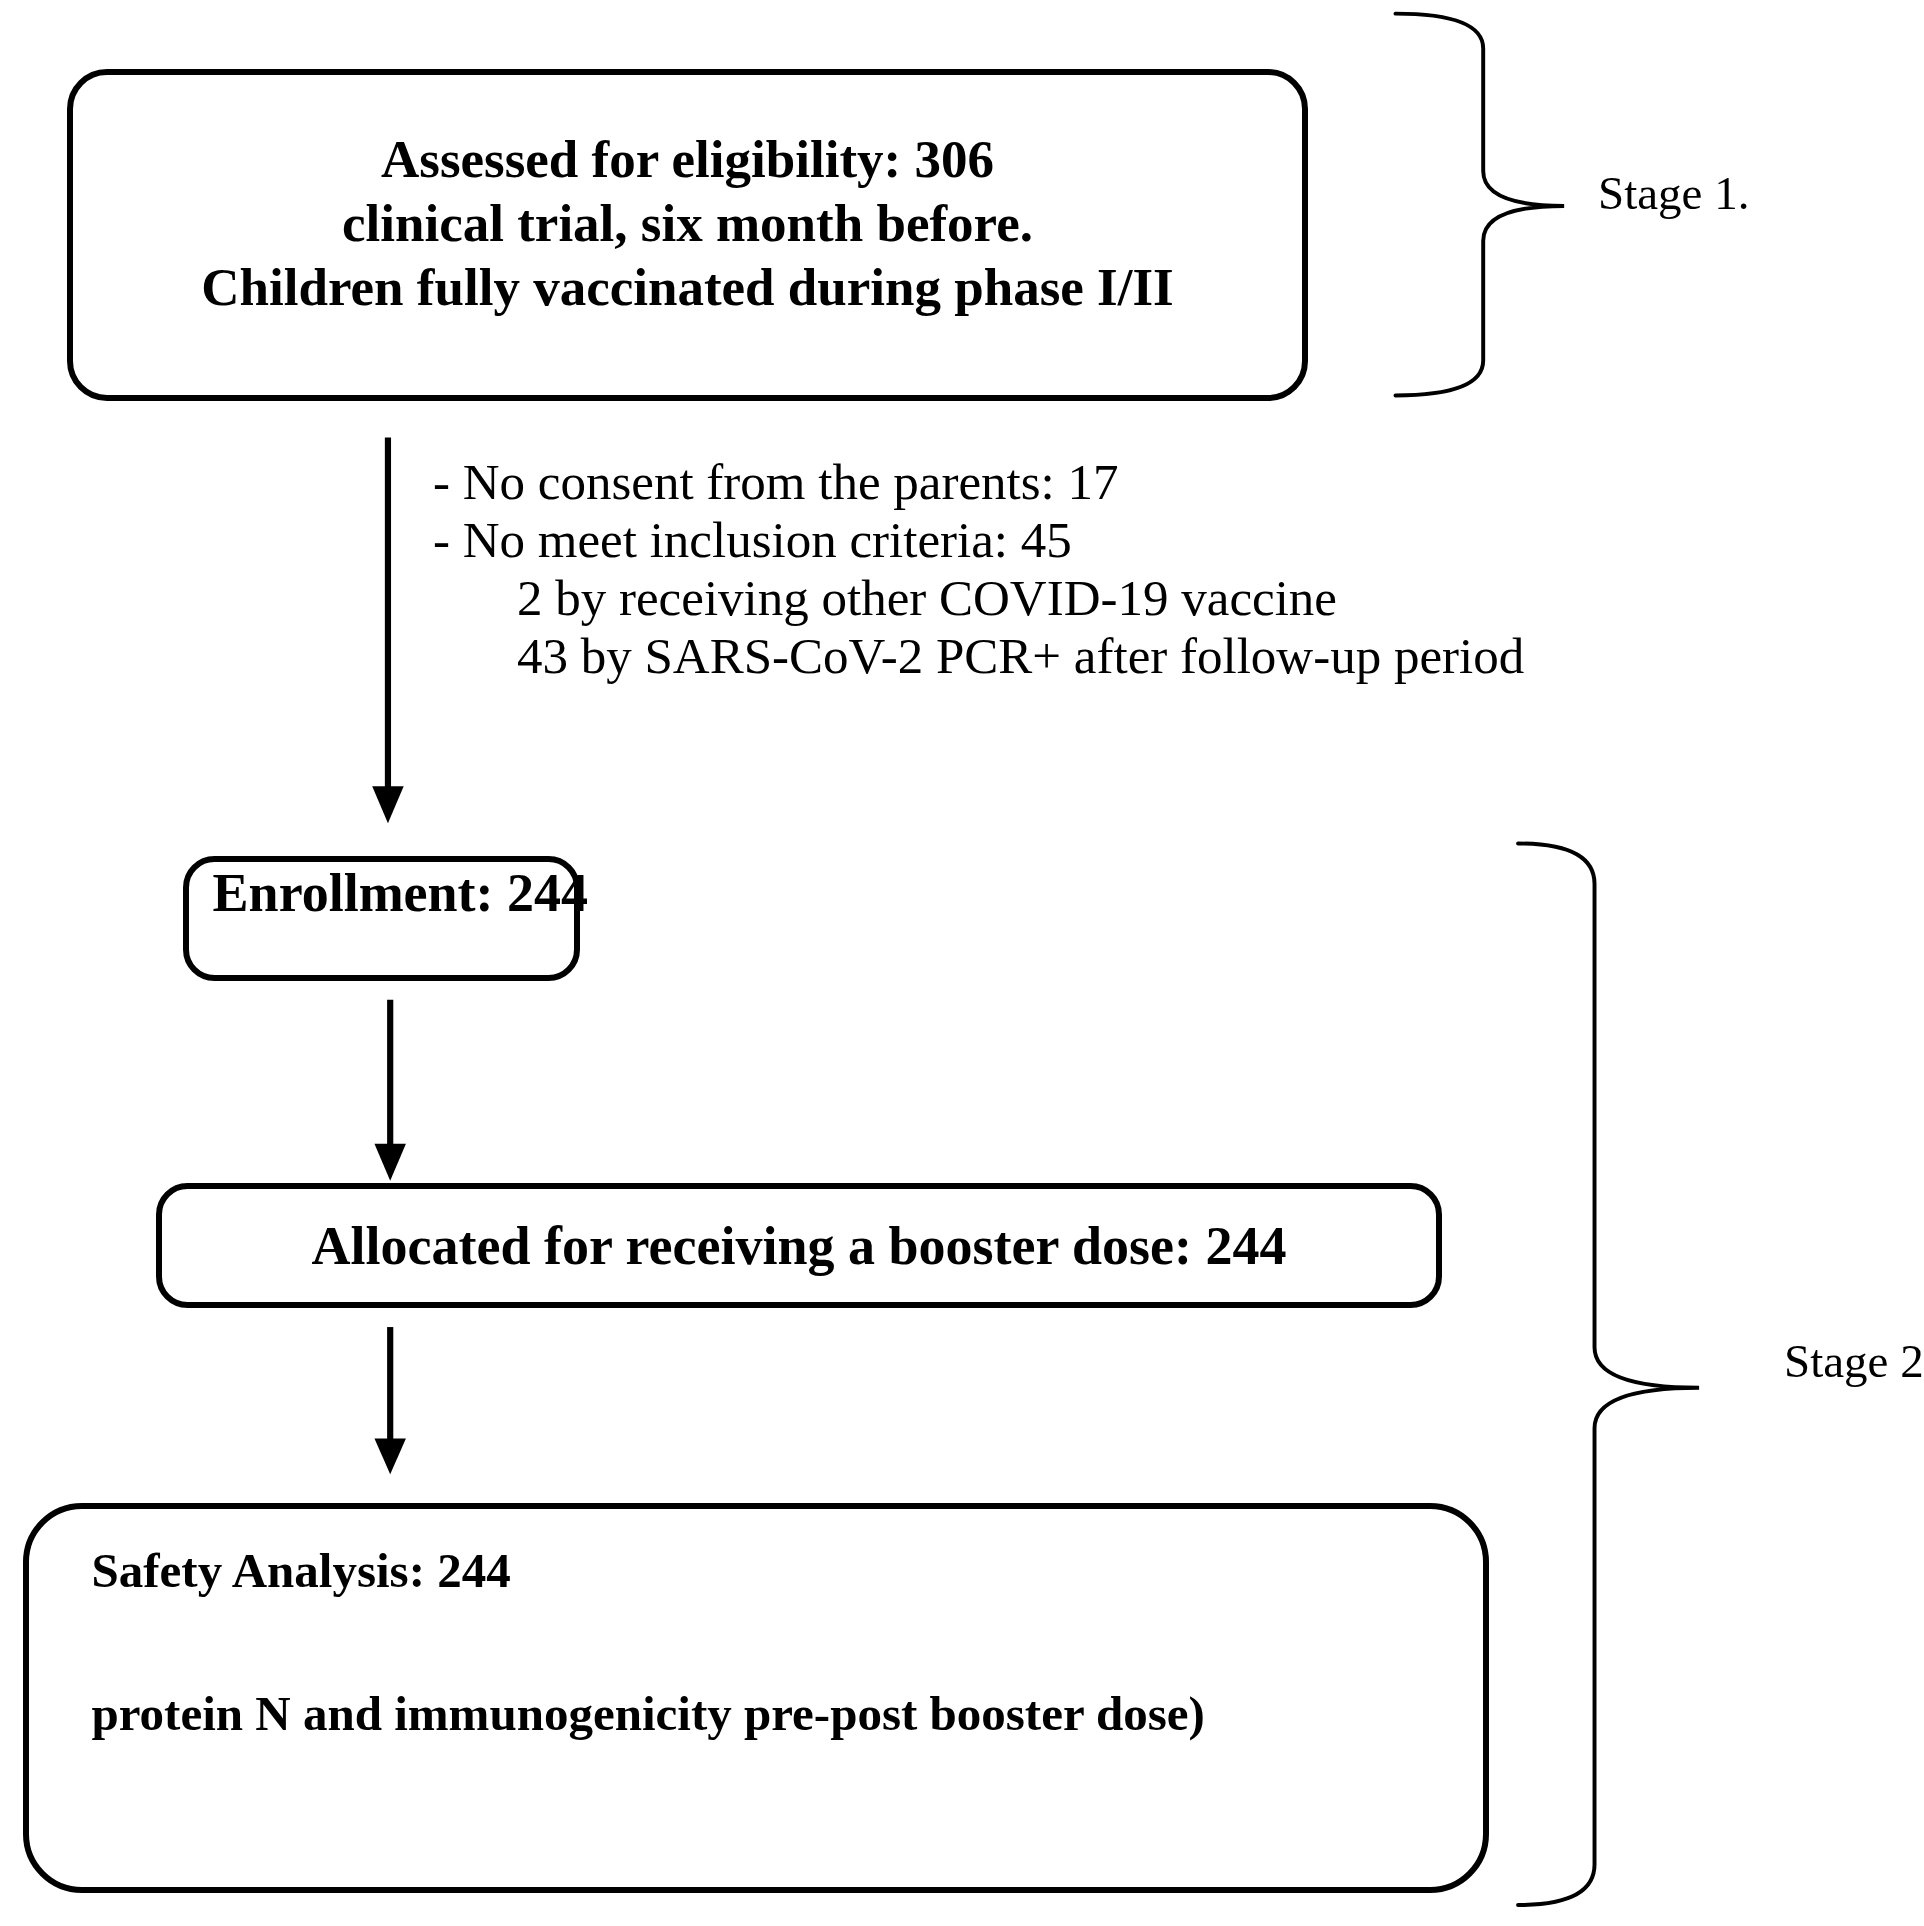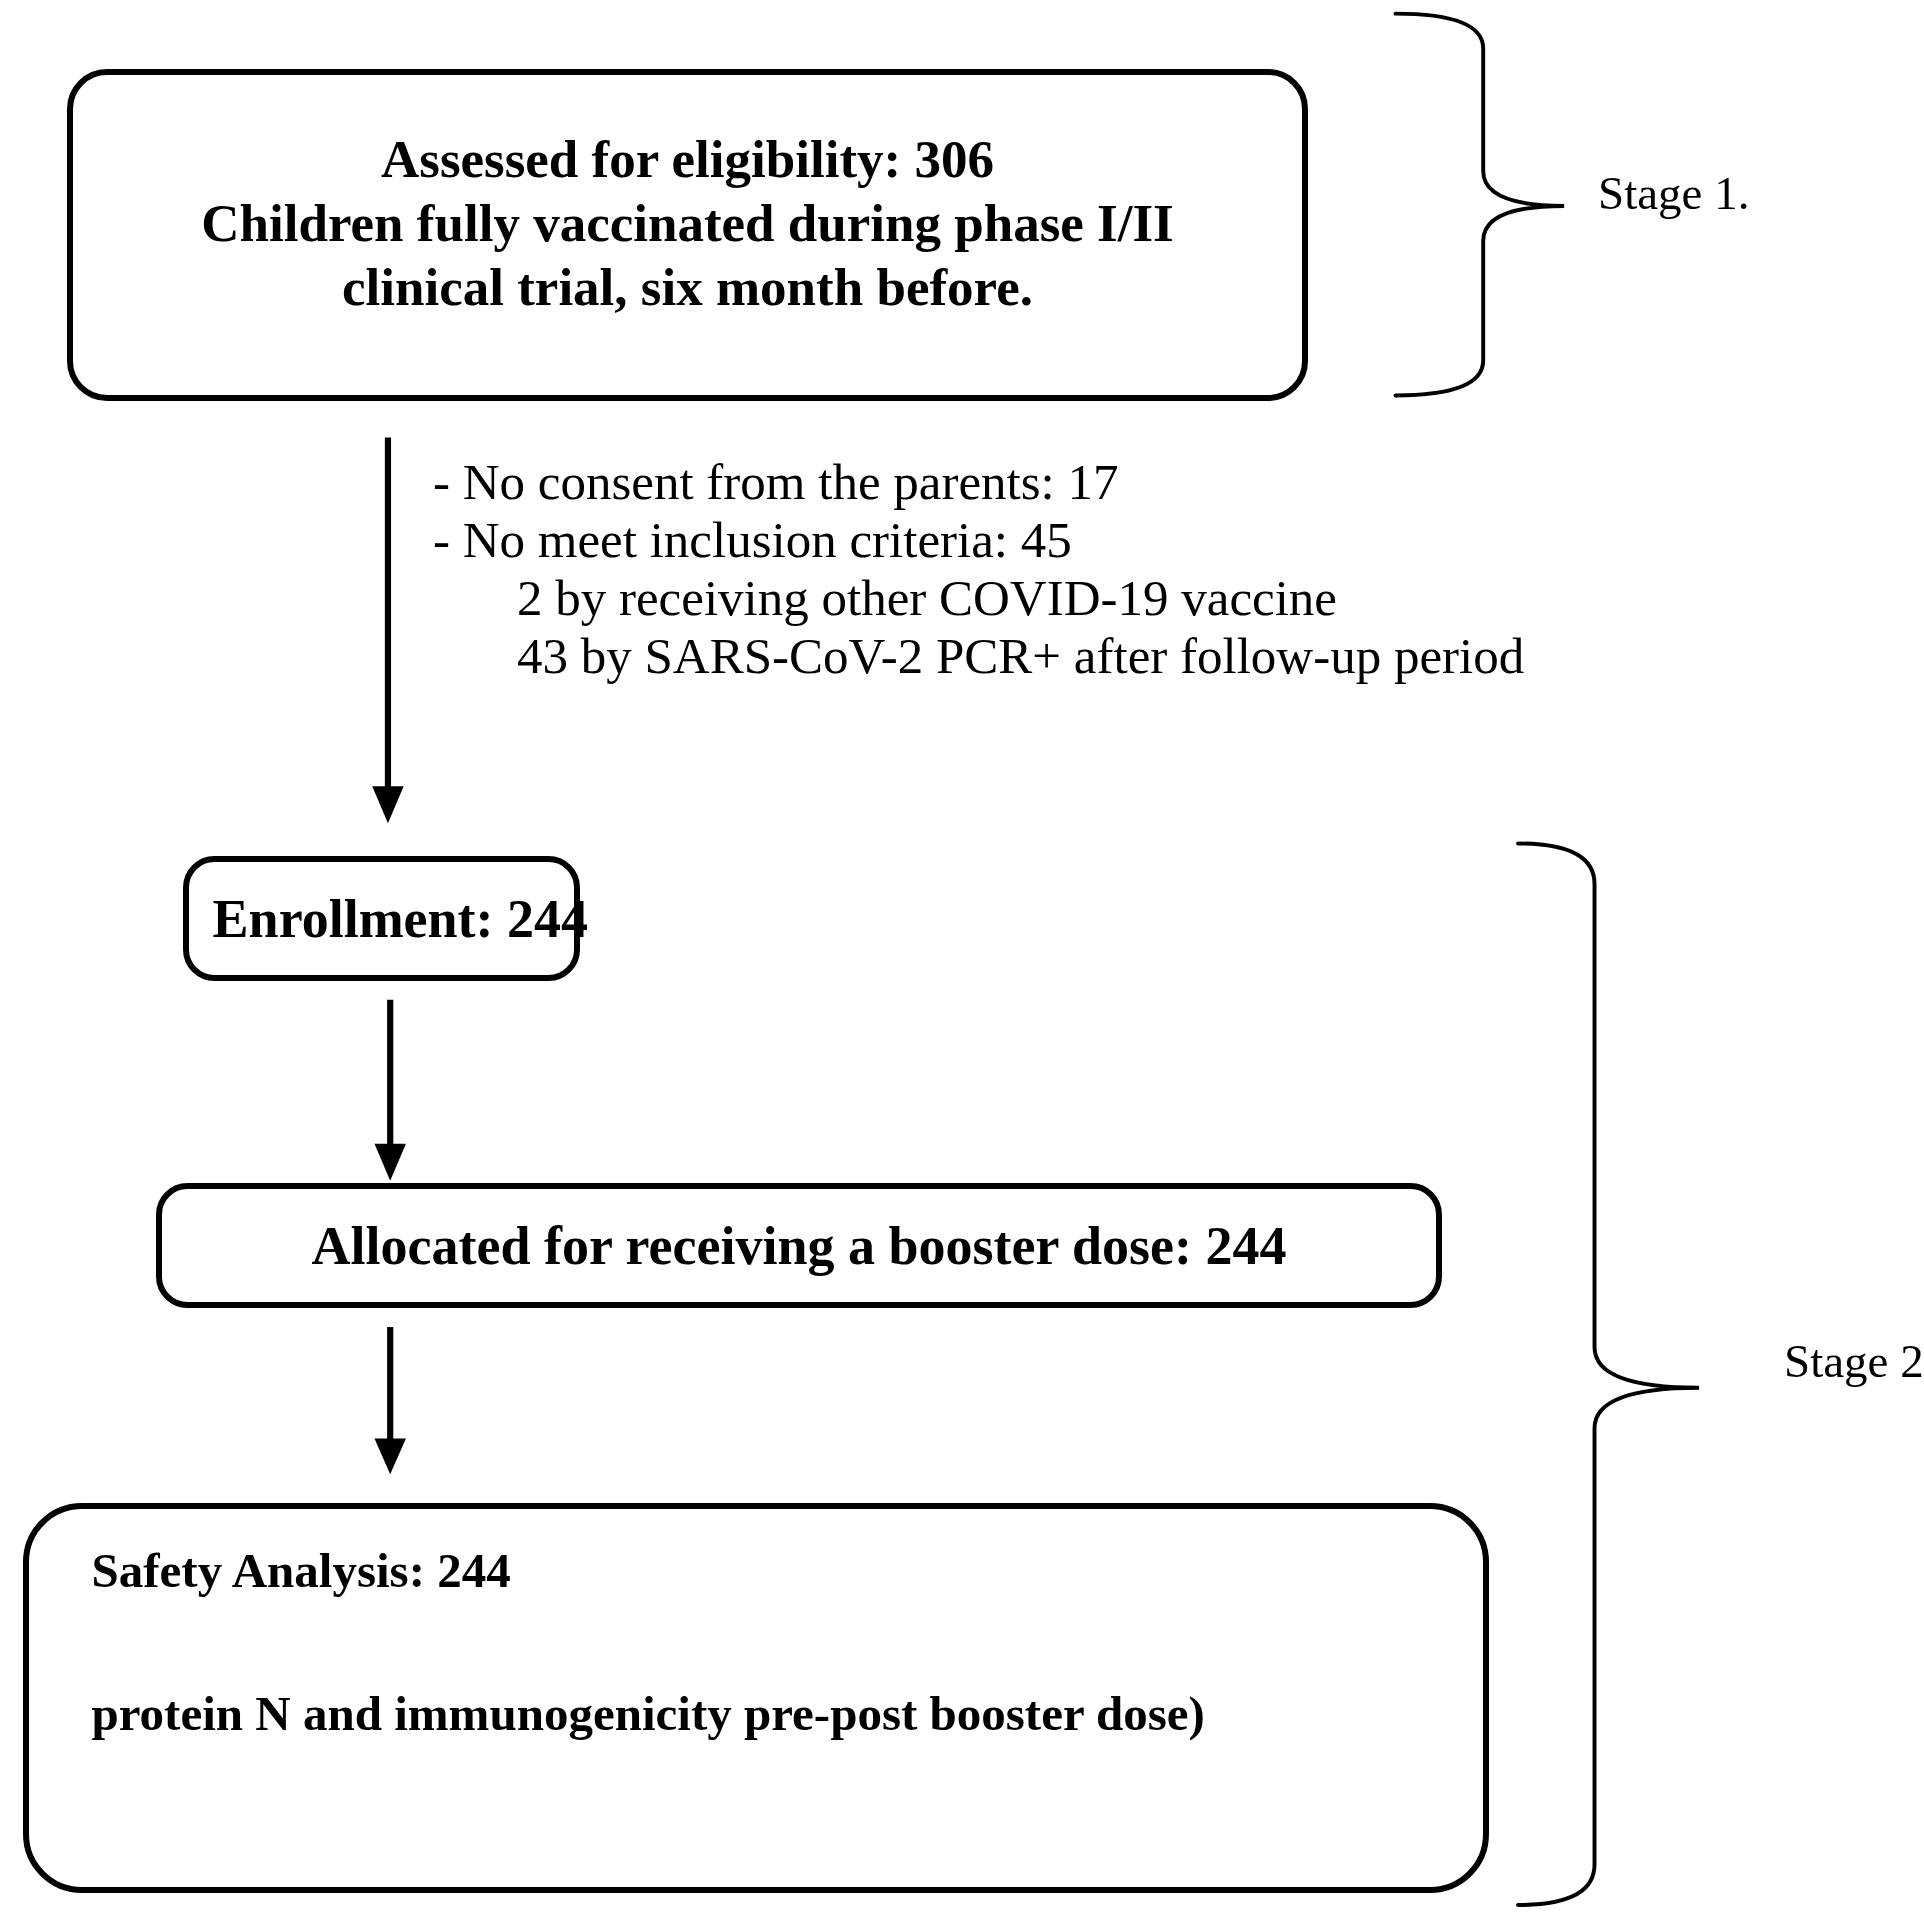--- a/index.html
+++ b/index.html
@@ -7,21 +7,21 @@
   .canvas{position:relative;width:1924px;height:1926px;background:#ffffff;overflow:hidden;}
   .overlay{position:absolute;left:0;top:0;width:1924px;height:1926px;}
   .box{position:absolute;border:6.2px solid #000000;background:#ffffff;box-sizing:border-box;}
   .box-assessed{
     left:67px;top:69px;width:1241px;height:332px;border-radius:40px;
     display:flex;flex-direction:column;align-items:center;justify-content:center;
     padding-bottom:24px;font-weight:bold;font-size:53px;line-height:64px;text-align:center;
   }
   .box-enrollment{
     left:183px;top:856px;width:397px;height:125px;border-radius:31.5px;
-    display:flex;align-items:center;padding-left:23.6px;
+    display:flex;align-items:flex-start;padding-left:23.6px;
     font-weight:bold;font-size:54px;
   }
   .box-allocated{
     left:156px;top:1183px;width:1286px;height:125px;border-radius:31.5px;
     display:flex;align-items:center;justify-content:center;
     font-weight:bold;font-size:54px;
   }
   .box-safety{
     left:22.5px;top:1503px;width:1466px;height:390px;border-radius:59px;
     padding:33px 34px 0 63px;font-weight:bold;font-size:49px;line-height:58px;
@@ -51,22 +51,22 @@
     <line x1="694" y1="2360" x2="694" y2="2560" stroke="#000000" stroke-width="11"></line>
     <polygon points="666,2558 722,2558 694,2622" fill="#000000"></polygon>
 
     <path d="M2482,24 Q2638,24 2638,86 L2638,304 Q2638,366 2782,366 Q2638,366 2638,428 L2638,641 Q2638,703 2482,703" fill="none" stroke="#000000" stroke-width="7" stroke-linecap="round"></path>
 
     <path d="M2700,1500 Q2836,1500 2836,1572 L2836,2396 Q2836,2468 3022,2468 Q2836,2468 2836,2540 L2836,3316 Q2836,3388 2700,3388" fill="none" stroke="#000000" stroke-width="7" stroke-linecap="round"></path>
   </svg>
 
   <div class="box box-assessed">
     <div class="nowrap">Assessed for eligibility: 306</div>
+    <div class="nowrap">clinical trial, six month before.</div>
     <div class="nowrap">Children fully vaccinated during phase I/II</div>
-    <div class="nowrap">clinical trial, six month before.</div>
   </div>
 
   <div class="stage stage-1">Stage 1.</div>
 
   <div class="excluded">
     <div>- No consent from the parents: 17</div>
     <div>- No meet inclusion criteria: 45</div>
     <div class="sub">2 by receiving other COVID-19 vaccine</div>
     <div class="sub">43 by SARS-CoV-2 PCR+ after follow-up period</div>
   </div>

